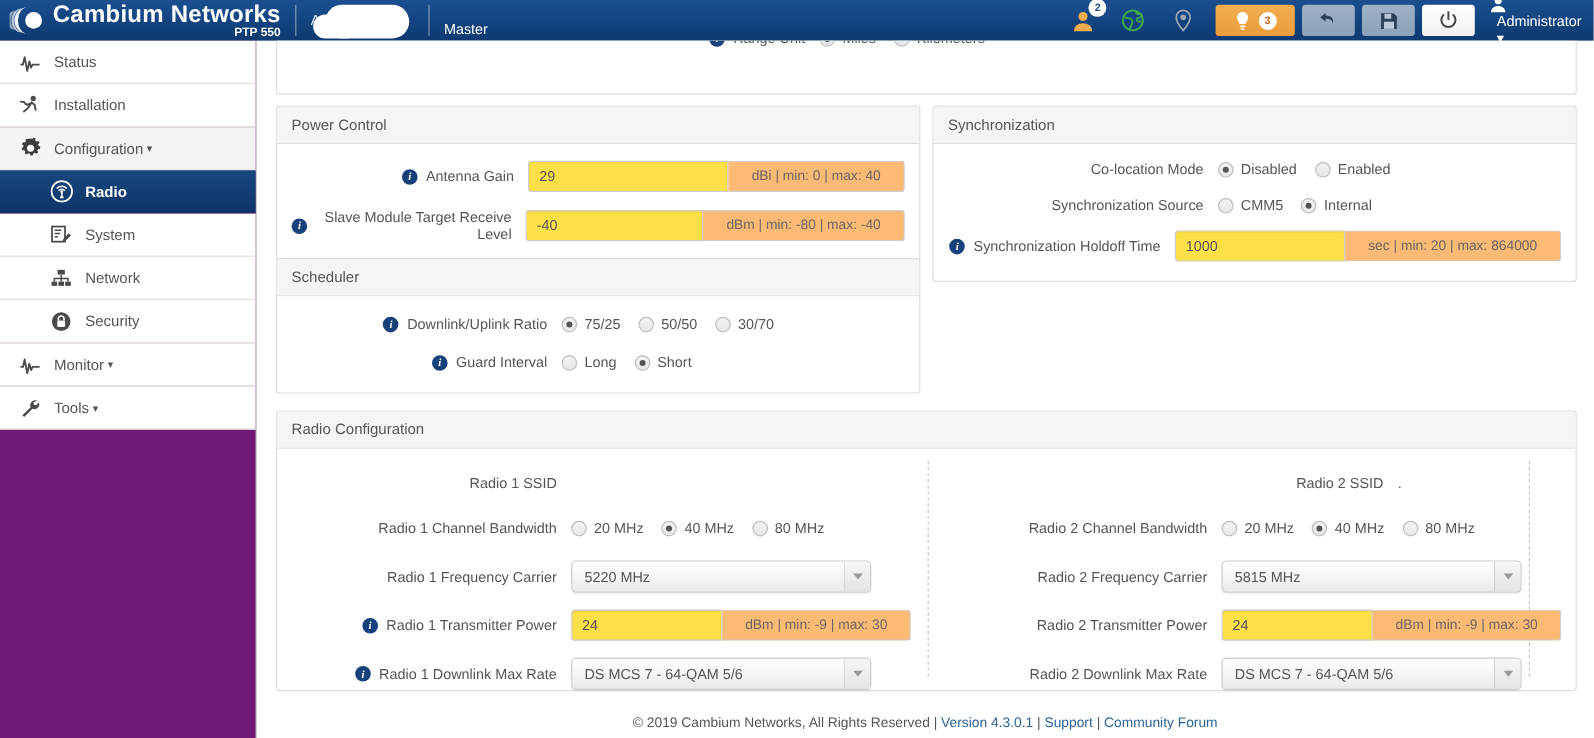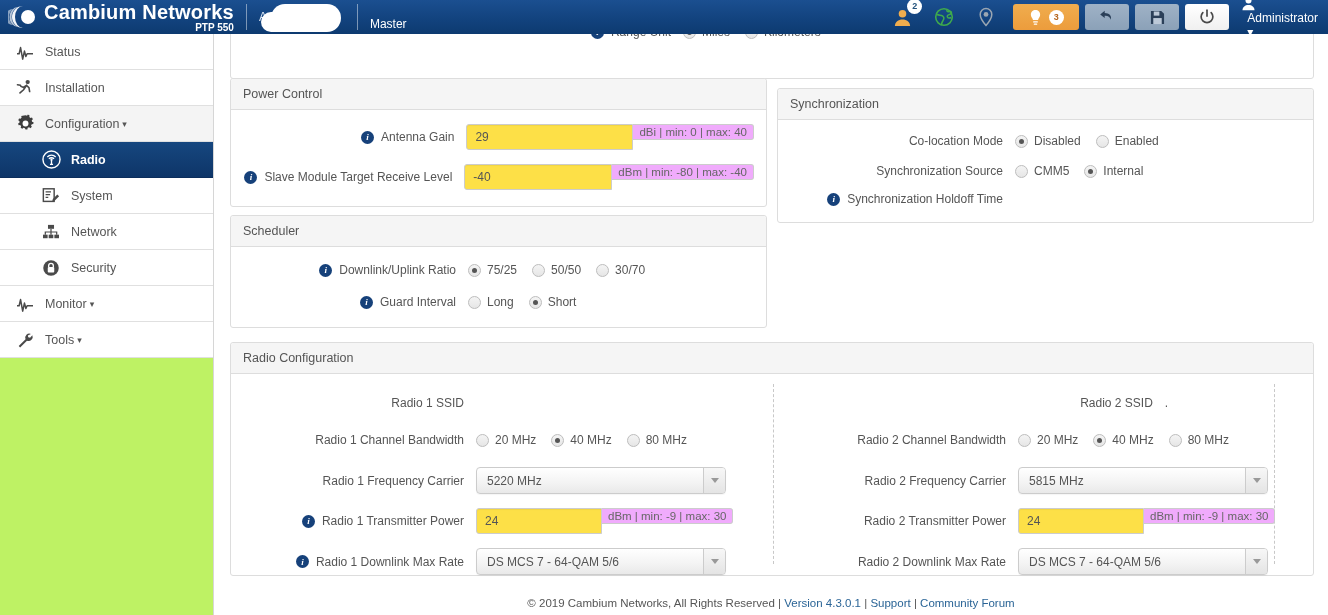--- a/index.html
+++ b/index.html
@@ -53,21 +53,21 @@
   .btn-orange { background: linear-gradient(to bottom,#f0ad4e,#ec9c3c); color:#fff; padding: 0 8px; min-width: 66px; }
   .btn-orange .badge { position: static; margin-left: 7px; background:#fff; color:#b5651d; }
   .btn-grey { background: linear-gradient(to bottom,#9fb2c6,#8ba1b8); color:#2b4059; }
   .btn-white { background: linear-gradient(to bottom,#ffffff,#f0f0f0); color:#444; }
   .admin { display: flex; margin-left: 12px; margin-right: 4px; font-size: 12px; color:#fff; cursor:pointer;flex-direction:column;}
   .admin .caret { margin-left: 6px; }
 
   
   .sidebar {
     position: absolute; top: 34px; left: 0; width: 214px; height: 581px;
-    background: #bef264; border-right: 1px solid #d6d6d6;
+    background: #701a75; border-right: 1px solid #d6d6d6;
   }
   .nav-item {
     height: 36px; display: flex; align-items: center;
     border-bottom: 1px solid #e0e0e0;
     padding-left: 14px; color: #555; font-size: 12.5px; cursor: pointer;
     background:#fff;
   }
   .nav-item.shaded { background: #f4f4f4; }
   .nav-item.sub { padding-left: 40px; font-size: 12.5px; }
   .nav-item.active {
@@ -117,22 +117,22 @@
   }
 
   
   .inputgrp { display: flex; align-items: stretch; }
   .txtin {
     height: 26px; border: 1px solid #ccc; border-radius: 3px 0 0 3px;
     background: #fde047; padding: 0 8px; font-size: 12px; color: #555;
     display: flex; align-items: center; box-shadow: inset 0 1px 1px rgba(0,0,0,.05);
   }
   .addon {
-    height: 16px; border: 1px solid #ccc; border-left: none; border-radius: 0 3px 3px 0;
-    background: #f0abfc; padding: 0 6px; font-size: 11.5px; color: #666;
+    height: 26px; border: 1px solid #ccc; border-left: none; border-radius: 0 3px 3px 0;
+    background: #fdba74; padding: 0 19px; font-size: 11.5px; color: #666;
     display: flex; align-items: center; white-space: nowrap;
   }
   .selin {
     height: 27px; border: 1px solid #ccc; border-radius: 4px;
     background: linear-gradient(to bottom,#ffffff 0%, #f3f3f3 60%, #e9e9e9 100%);
     display: flex; align-items: center; justify-content: space-between;
     font-size: 12px; color: #555; padding-left: 10px; cursor: pointer;
     box-shadow: 0 1px 1px rgba(0,0,0,.04);
   }
   .selbtn {
@@ -352,21 +352,21 @@
           </label>
           <label class="rg">
             <span class="rdot"></span>
             <span>Kilometers</span>
           </label>
         </div>
       </div>
     </div>
   </div>
 
-  <div class="panel" style="position:absolute; left:16px; top:44px; width:537px;">
+  <div class="panel" style="position:absolute; left:16px; top:54px; width:537px;">
     <div class="panel-head">Power Control</div>
     <div class="panel-body" style="padding:14px 12px 16px 12px;">
       <div class="row" style="margin-bottom:14px;">
         <div class="lbl" style="width:225px;">
           <span class="iinfo">i</span>
           <span>Antenna Gain</span>
         </div>
         <div class="inputgrp">
           <div class="txtin" style="width:167px;">29</div>
           <div class="addon">dBi | min: 0 | max: 40</div>
@@ -459,20 +459,24 @@
             <span class="rdot on"></span>
             <span>Internal</span>
           </label>
         </div>
       </div>
 
       <div class="row">
         <div class="lbl" style="width:225px;">
           <span class="iinfo">i</span>
           <span>Synchronization Holdoff Time</span>
+        </div>
+        <div class="inputgrp">
+          <div class="txtin" style="width:142px;">1000</div>
+          <div class="addon">sec | min: 20 | max: 864000</div>
         </div>
       </div>
     </div>
   </div>
 
   <div class="panel" style="position:absolute; left:16px; top:308px; width:1084px; height:234px;">
     <div class="panel-head">Radio Configuration</div>
     <div class="panel-body" style="padding:0; position:relative; height:200px;">
 
       <div class="dashv" style="position:absolute; left:542px; top:10px; height:180px;"></div>

